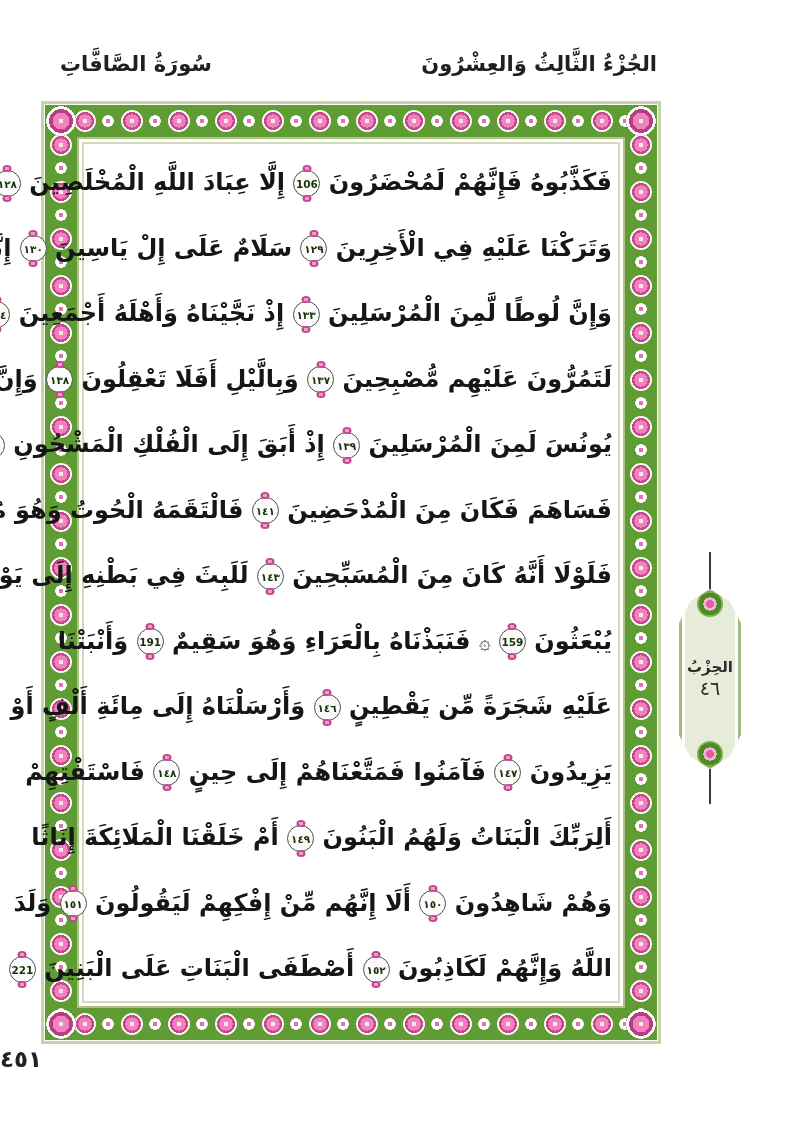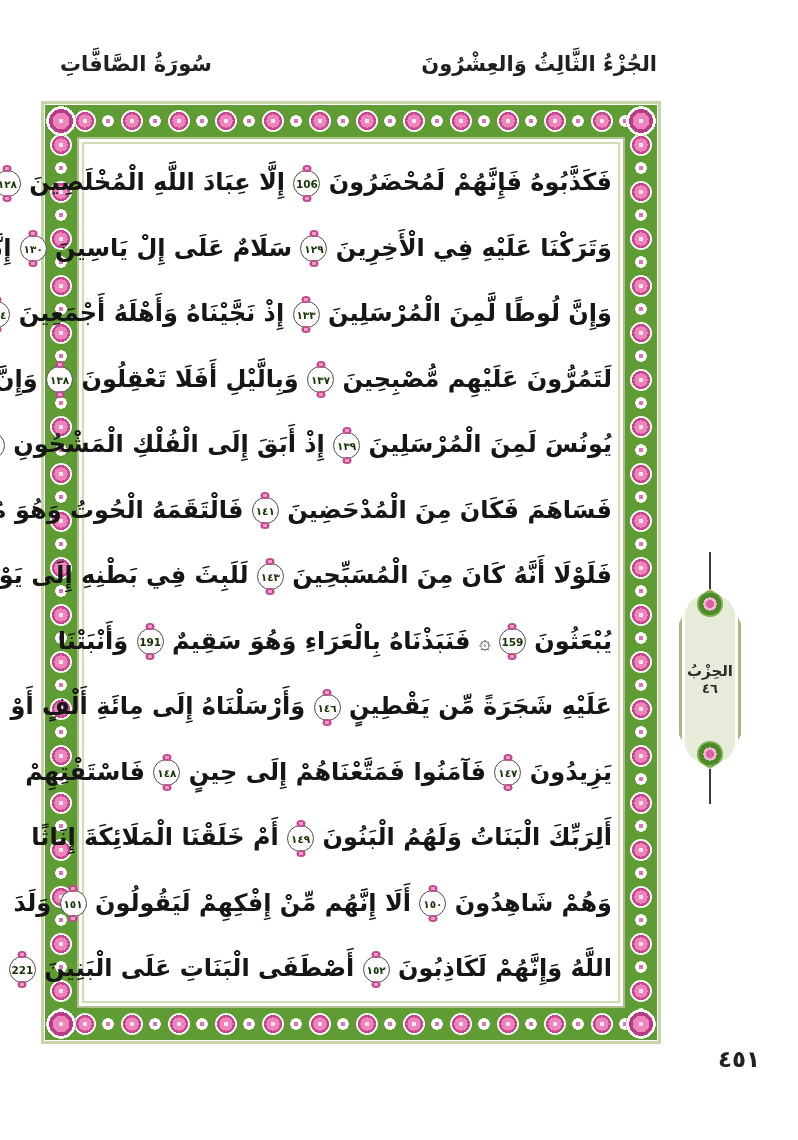--- a/index.html
+++ b/index.html
@@ -71,24 +71,24 @@
     clip-path:polygon(50% 0,82% 7%,100% 19%,100% 81%,82% 93%,50% 100%,18% 93%,0 81%,0 19%,18% 7%);
     background:#e6ecd9;
     box-shadow:inset 0 0 0 3px #a4bb80, inset 0 0 0 6px #ffffff;
     display:flex;flex-direction:column;align-items:center;justify-content:center;
   }
   .hizb .orn{position:absolute;left:50%;transform:translateX(-50%);width:26px;height:26px;border-radius:50%;
     background:radial-gradient(circle,#e05ea4 0 22%,#f2b3d4 22% 36%,#4d8a28 36% 62%,#7fae4c 62% 74%,transparent 74%);}
   .hizb .orn.top{top:2px;}
   .hizb .orn.bot{bottom:2px;}
   .hizb-label{font-size:15px;font-weight:bold;color:#2e2e2e;direction:rtl;line-height:1.25;}
-  .hizb-number{font-size:13px;font-weight:bold;color:#2e2e2e;line-height:1.2;}
+  .hizb-number{font-size:19px;font-weight:normal;color:#2e2e2e;line-height:1.2;}
   
   .page-number{
-    position:absolute;top:1046px;left:0;width:760px;text-align:right;
+    position:absolute;top:1046px;left:0;width:760px;text-align:left;
     font-size:23px;font-weight:bold;color:#222;
   }
 </style>
 </head>
 <body>
 
 <div class="hdr hdr-right">الجُزْءُ الثَّالِثُ وَالعِشْرُونَ</div>
 <div class="hdr hdr-left">سُورَةُ الصَّافَّاتِ</div>
 
 <div class="frame"></div>

